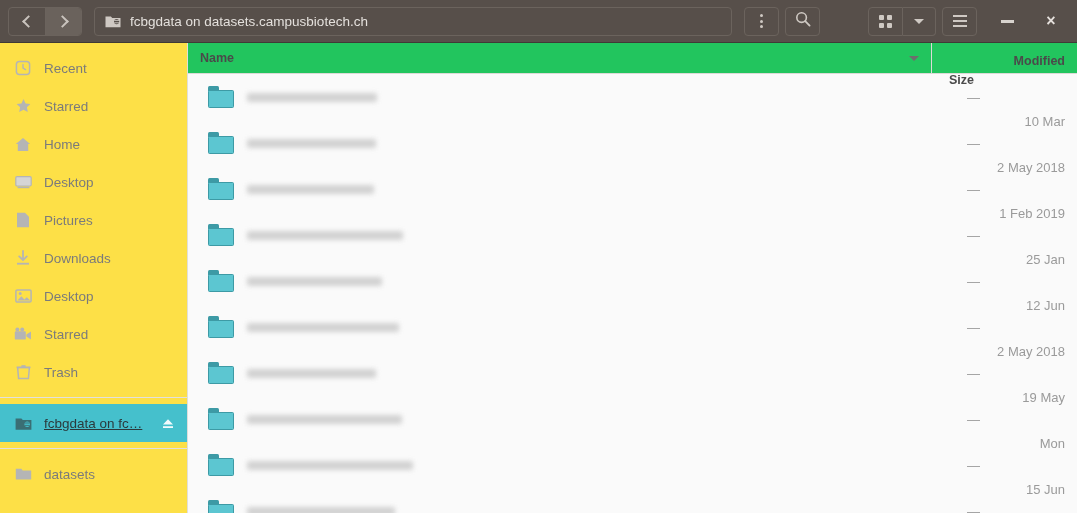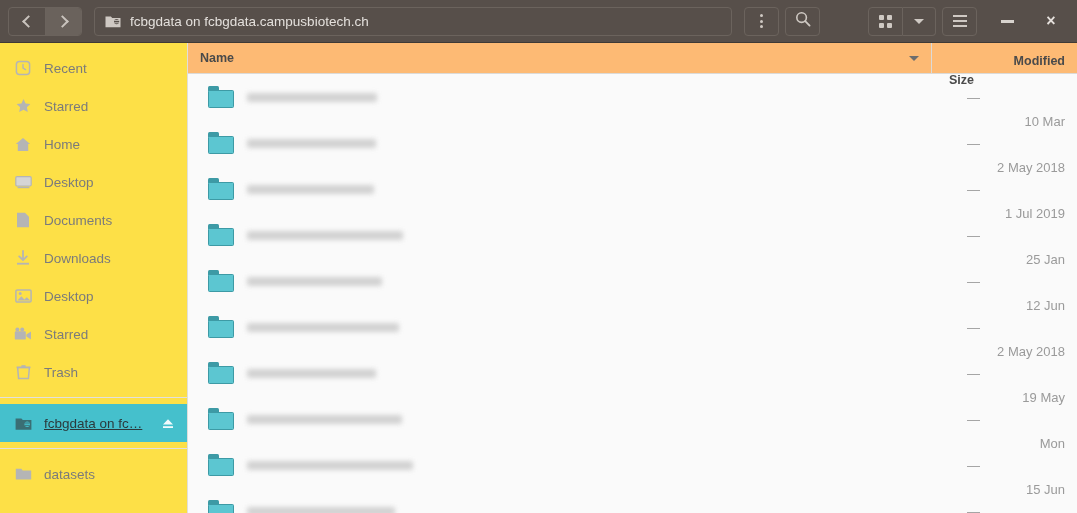--- a/index.html
+++ b/index.html
@@ -127,21 +127,21 @@
   .sbitem.selected .sblabel { color: #2b3a3d; text-decoration: underline; }
   .sbsep { height: 1px; background: #e2e0dd; margin: 6px 0; }
   .ejecticon { flex: 0 0 14px; display: flex; align-items: center; justify-content: center; }
 
   
   .content { flex: 1 1 auto; display: flex; flex-direction: column; min-width: 0; background: #fafafa; }
 
   .colhead {
     height: 31px;
     flex: 0 0 31px;
-    background: #fdba74;
+    background: #22c55e;
     border-bottom: 1px solid #dcdad7;
     display: flex;
     align-items: stretch;
     font-size: 12.5px;
     color: #4a4a4a;
   }
   .colhead .ch {
     display: flex; align-items: center;
     padding: 0 12px;
     cursor: default;
@@ -204,21 +204,21 @@
     </div>
 
     <div class="pathbar">
       <span class="pbicon">
         <svg width="16" height="14" viewBox="0 0 16 14">
           <path d="M0.5 2.4h5.4l1.3 1.6h8.3v9.3H0.5z" fill="#cfc9c3"></path>
           <circle cx="11.6" cy="7.6" r="2.6" fill="#574f4a"></circle>
           <path d="M9.2 6.4h4.8M9.2 8.8h4.8" stroke="#cfc9c3" stroke-width="0.9"></path>
         </svg>
       </span>
-      <span class="pathlabel">fcbgdata on fcbgdata.campusbiotech.ch</span>
+      <span class="pathlabel">fcbgdata on datasets.campusbiotech.ch</span>
     </div>
 
     <div class="tbbtn">
       <span class="dots">
           <i></i>
           <i></i>
           <i></i>
         </span>
     </div>
 
@@ -302,21 +302,21 @@
         </span>
         <span class="sblabel">Desktop</span>
       </div>
 
       <div class="sbitem">
         <span class="sbicon">
           <svg width="14" height="16" viewBox="0 0 14 16">
               <path d="M1 .8h8l4 4v10.4H1z" fill="#b5b5b5"></path>
             </svg>
         </span>
-        <span class="sblabel">Documents</span>
+        <span class="sblabel">Pictures</span>
       </div>
 
       <div class="sbitem">
         <span class="sbicon">
           <svg width="14" height="16" viewBox="0 0 14 16">
               <path d="M7 1v8.4M3.2 6.4L7 10.2l3.8-3.8" fill="none" stroke="#b5b5b5" stroke-width="1.8" stroke-linecap="round" stroke-linejoin="round"></path>
               <rect x="1" y="12.8" width="12" height="1.8" fill="#b5b5b5"></rect>
             </svg>
         </span>
         <span class="sblabel">Downloads</span>
@@ -428,21 +428,21 @@
           </div>
           <div class="frow">
             <div class="fname">
               <span class="folder">
                 <span class="tab"></span>
                 <span class="bodyf"></span>
               </span>
               <span class="blurname" style="width: 127px;"></span>
             </div>
             <div class="fsize">—</div>
-            <div class="fmod">1 Jul 2019</div>
+            <div class="fmod">1 Feb 2019</div>
           </div>
           <div class="frow">
             <div class="fname">
               <span class="folder">
                 <span class="tab"></span>
                 <span class="bodyf"></span>
               </span>
               <span class="blurname" style="width: 156px;"></span>
             </div>
             <div class="fsize">—</div>

